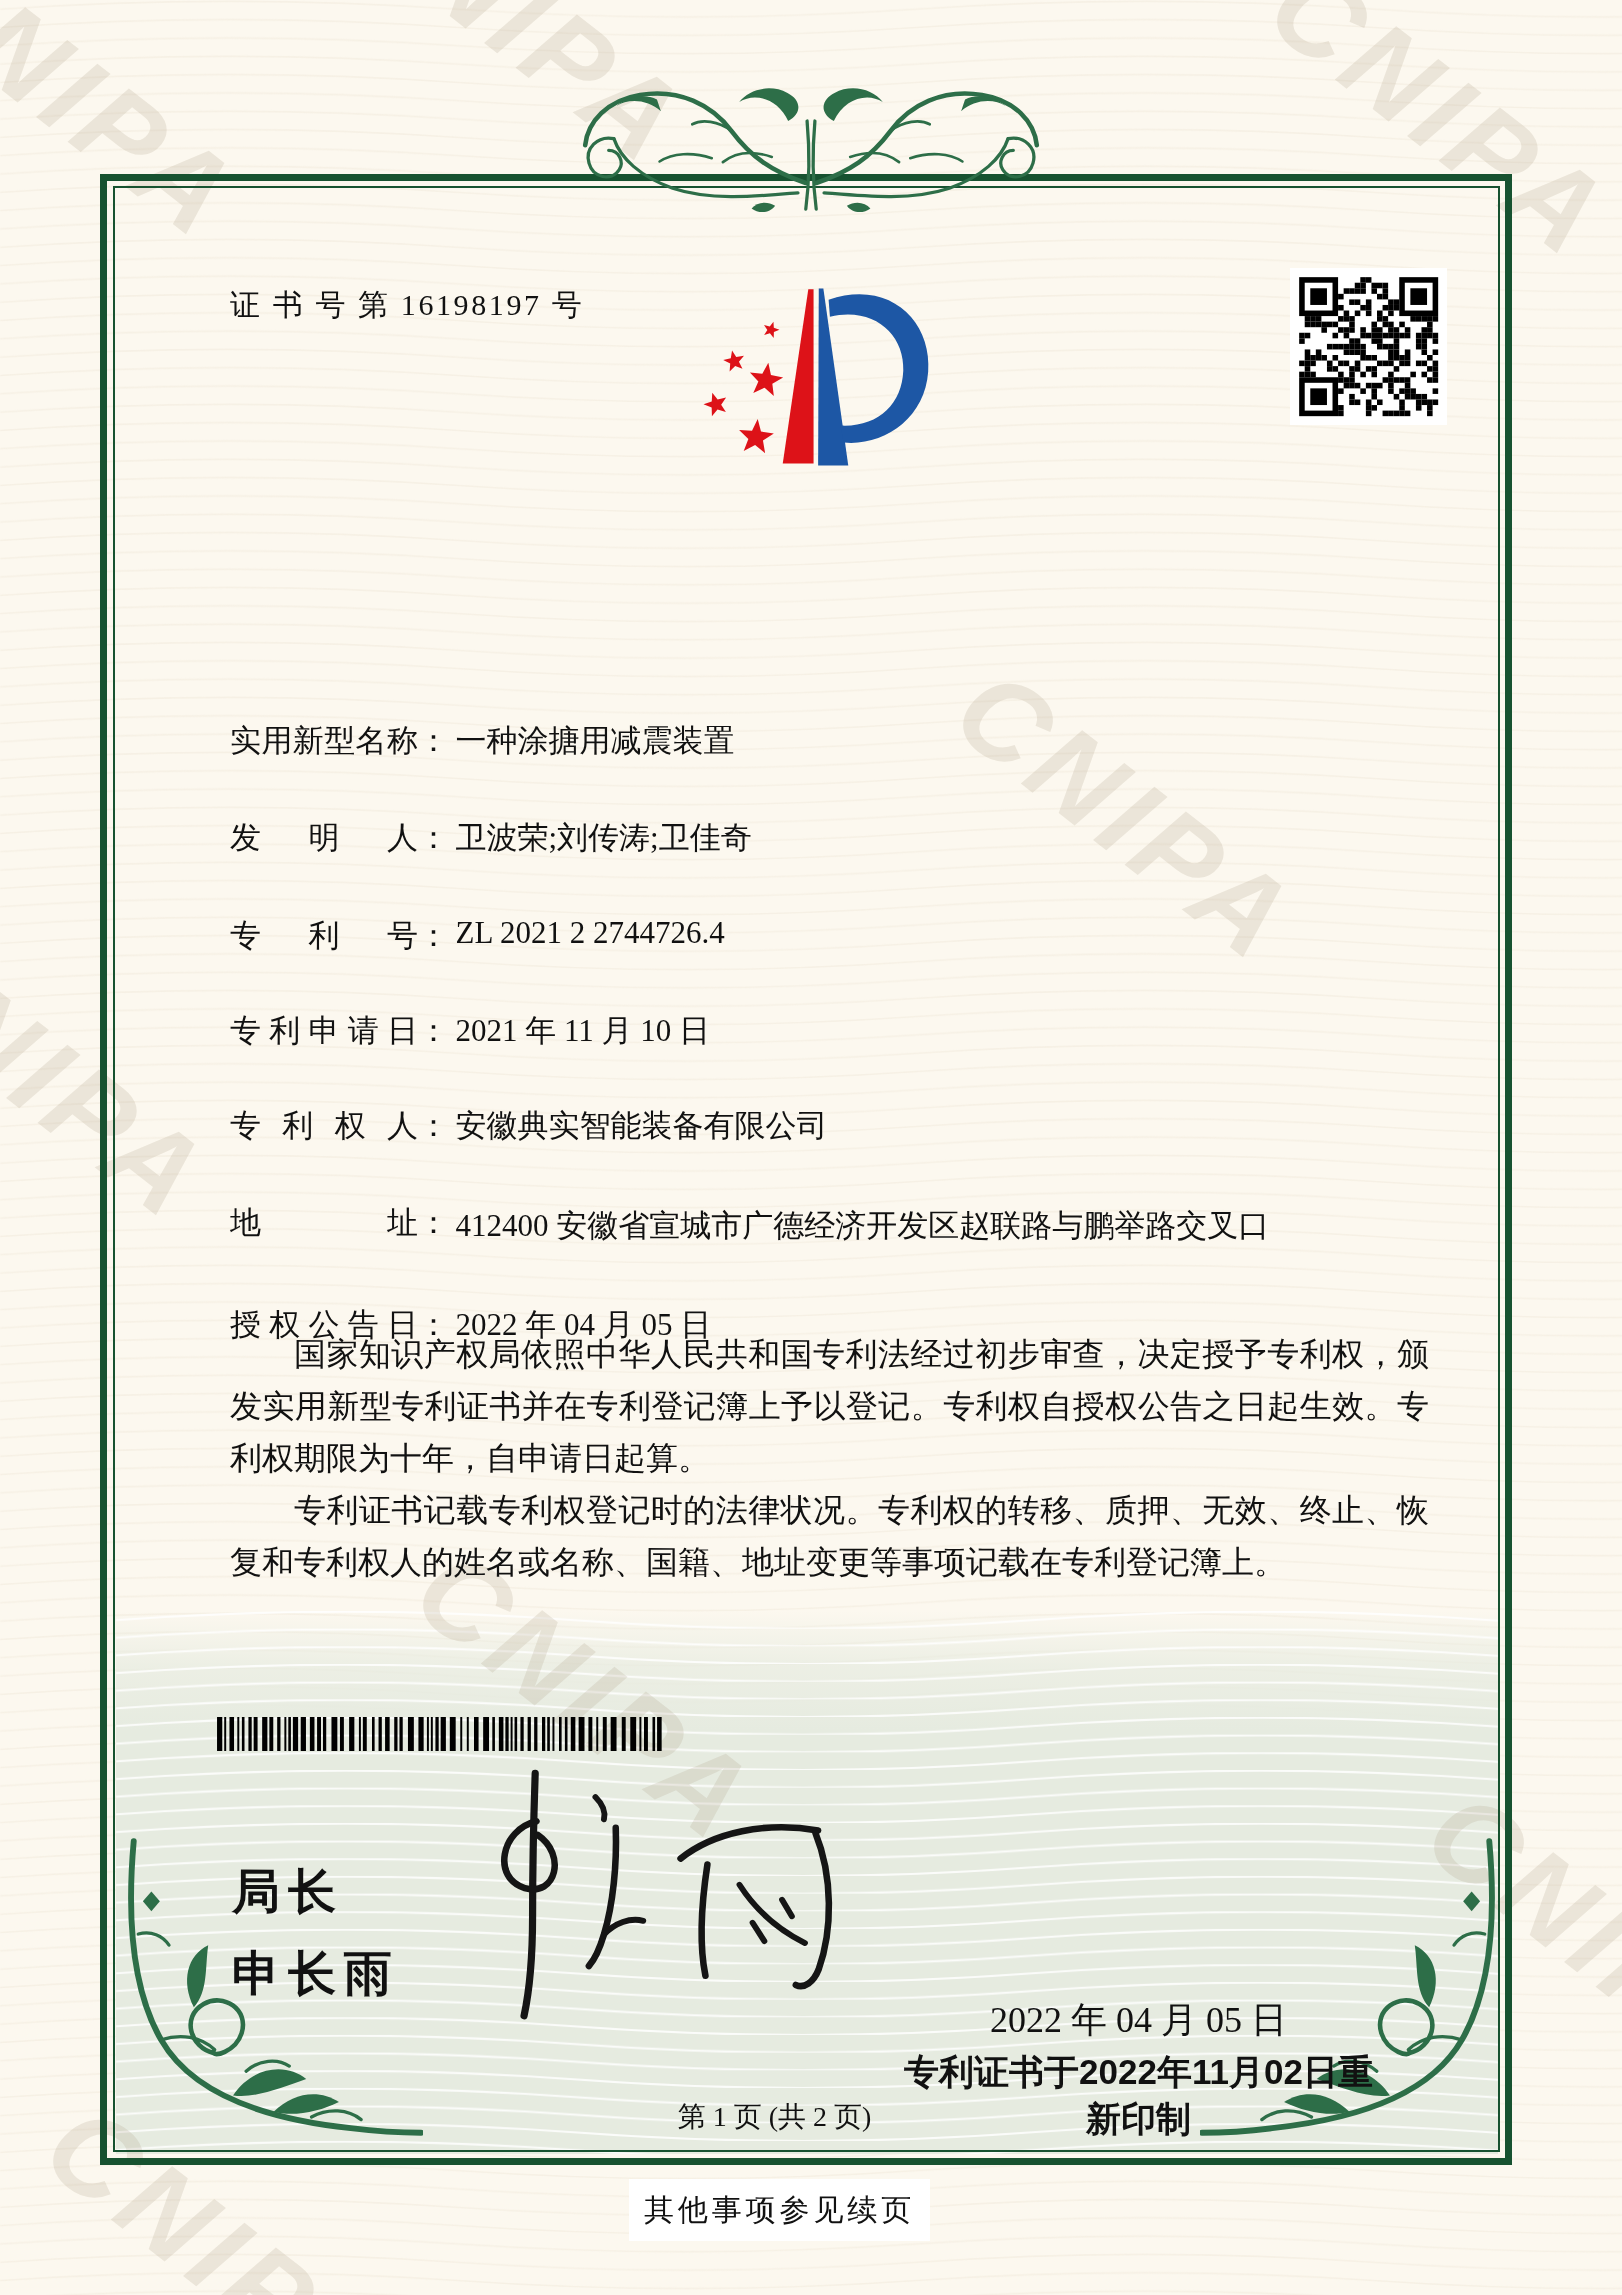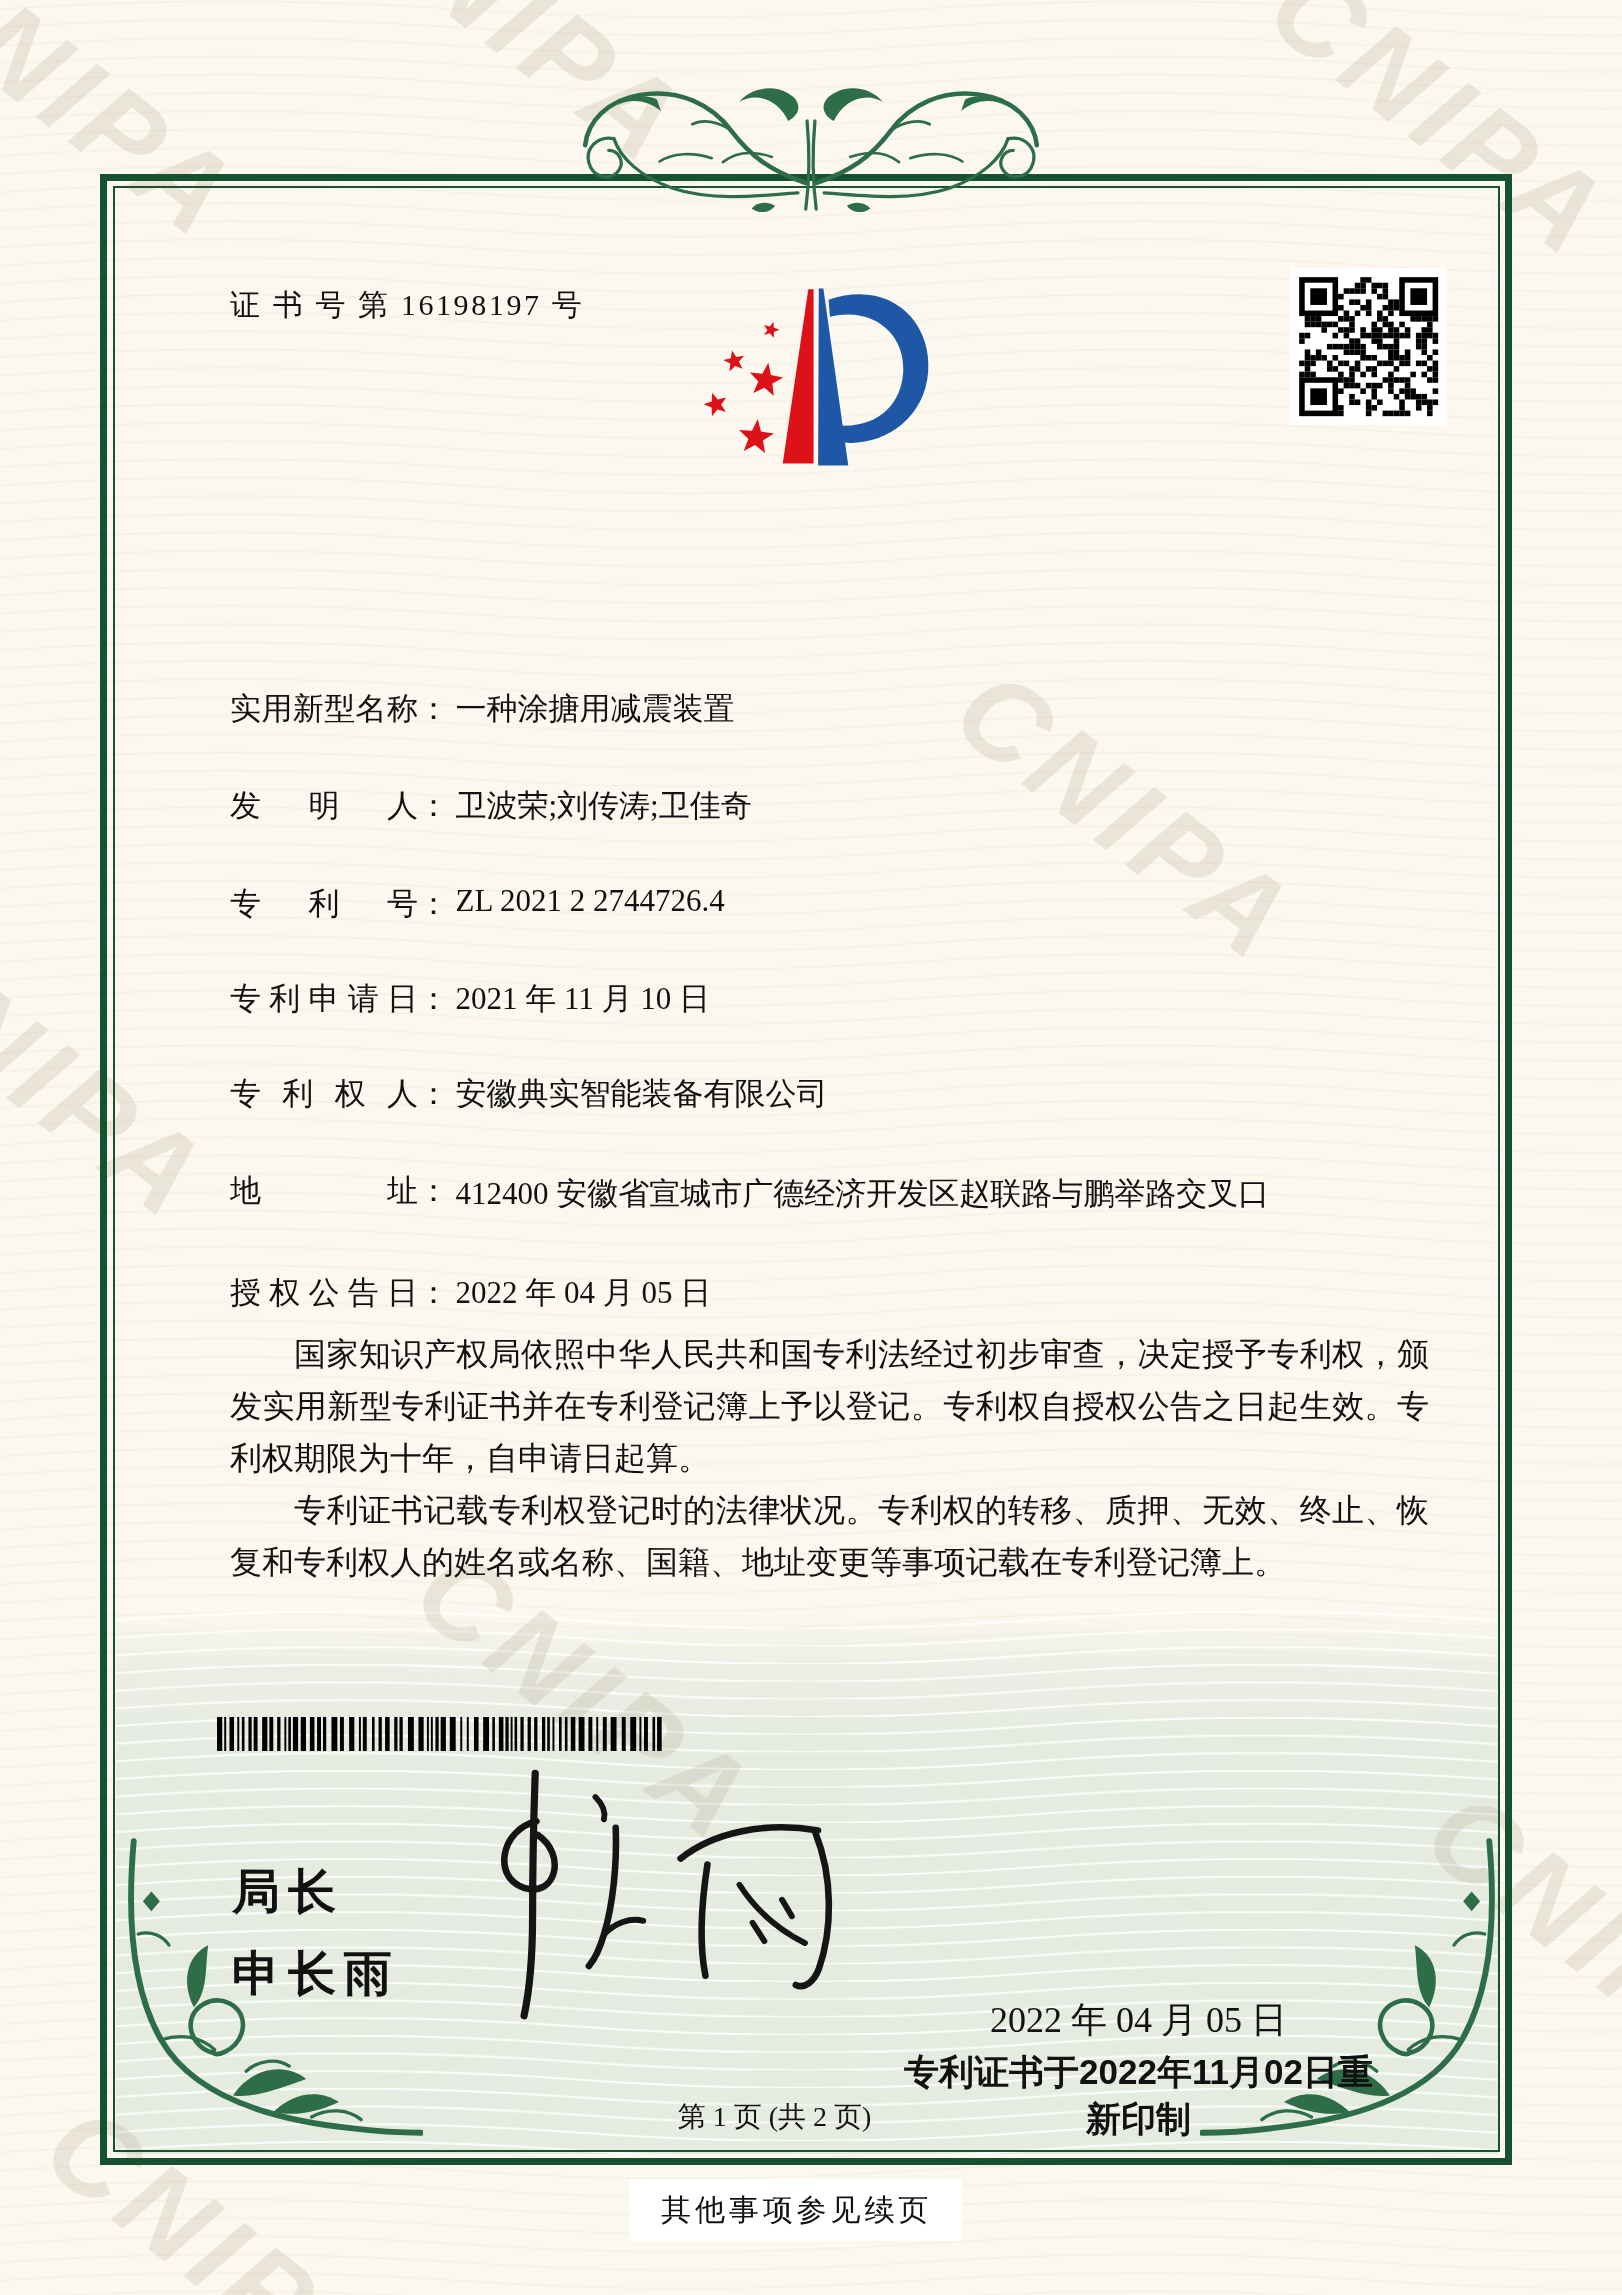--- a/index.html
+++ b/index.html
@@ -32,21 +32,21 @@
     transform:translate(-50%,-50%) rotate(38deg);
     z-index:1;
   }
   .content{position:absolute;left:0;top:0;width:1623px;height:2295px;z-index:3;}
   .deco{position:absolute;z-index:2;}
   .cert-no{position:absolute;left:230px;top:285px;font-size:30px;letter-spacing:2.6px;}
   .logo{position:absolute;left:691px;top:267px;width:249px;height:207px;}
   .qr-box{position:absolute;left:1290px;top:268px;width:157px;height:157px;background:#fff;}
   .title{position:absolute;left:0;top:496px;width:1623px;text-align:center;
     font-size:79px;font-weight:bold;letter-spacing:9.2px;}
-  .row{position:absolute;left:230px;font-size:31px;white-space:nowrap;}
+  .row{position:absolute;left:230px;font-size:31px;white-space:nowrap;margin-top:32px;}
   .lbl{display:inline-block;width:188px;text-align:justify;text-align-last:justify;vertical-align:top;}
   .lbl5{display:inline-block;width:157px;text-align:justify;text-align-last:justify;vertical-align:top;}
   .colon{display:inline-block;vertical-align:top;}
   .val{display:inline-block;margin-left:6.5px;vertical-align:top;}
   .val-wrap{display:inline-block;margin-left:6.5px;width:982px;white-space:normal;
     vertical-align:top;line-height:48px;}
   .grant2{position:absolute;left:832px;top:0;}
   .legal{position:absolute;left:230px;top:1328px;width:1199px;
     font-size:32px;line-height:52px;text-align:justify;}
   .legal p{margin:0;text-indent:64px;}
@@ -54,22 +54,22 @@
   .signer{position:absolute;left:232px;
     font-family:"Liberation Sans","DejaVu Sans",sans-serif;
     font-weight:bold;font-size:48px;letter-spacing:7.9px;}
   .signature{position:absolute;left:399px;top:1759px;width:478px;height:262px;}
   .issue-date{position:absolute;left:942px;top:1996px;width:393px;text-align:center;
     font-size:36px;}
   .reprint{position:absolute;left:890px;top:2049px;width:497px;text-align:center;
     font-family:"Liberation Sans","DejaVu Sans",sans-serif;font-weight:bold;font-size:35px;}
   .page-info{position:absolute;left:578px;top:2098px;width:393px;text-align:center;font-size:28px;}
   .footer-box{position:absolute;left:629px;top:2179px;width:301px;height:62px;background:#ffffff;
-    display:flex;align-items:center;
-    font-size:30px;letter-spacing:3.9px;padding-left:32px;}
+    display:flex;align-items:center;justify-content:center;
+    font-size:30px;letter-spacing:3.9px;}
 </style>
 </head>
 <body>
 
 <div class="page">
 
   <svg class="waves-top" viewBox="0 0 2480 3508" width="1623" height="2295">
     <defs>
       <pattern id="wavecream" width="1400" height="28" patternUnits="userSpaceOnUse">
         <path d="M0,14 Q350,-10 700,14 T1400,14" fill="none" stroke="#efe7d8" stroke-width="2.5"></path>

